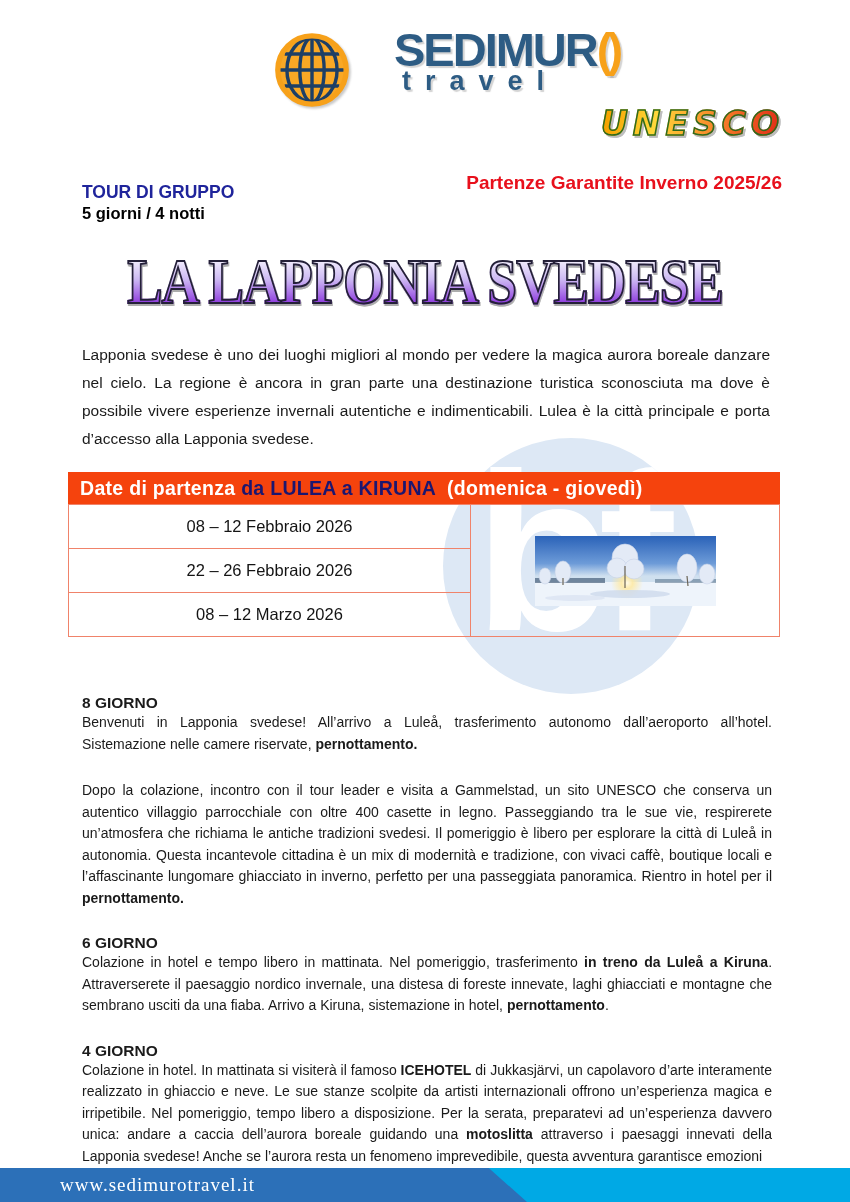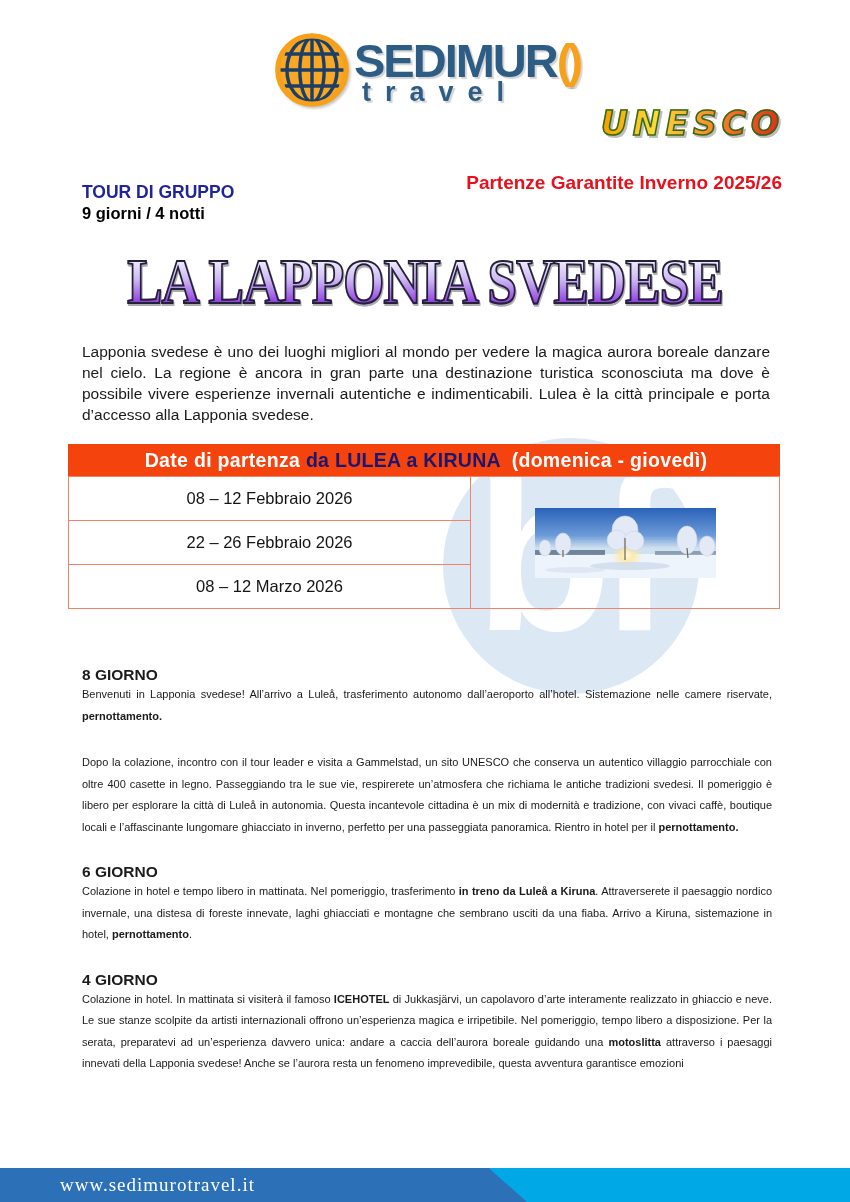--- a/index.html
+++ b/index.html
@@ -17,21 +17,21 @@
     overflow:hidden; display:flex; align-items:center; justify-content:center;
     z-index:0;
   }
   .wm-letters {
     font-size:225px; font-weight:bold; color:#fff; line-height:1;
     letter-spacing:-14px; transform:translate(-4px,-14px);
   }
 
   
   .hdr { position:absolute; inset:0; z-index:2; pointer-events:none; }
-  .logo { position:absolute; left:274px; top:26px; display:flex; align-items:flex-end; }
+  .logo { position:absolute; left:274px; top:26px; display:flex; align-items:flex-start;gap:40px; }
   .globe { margin-top:6px; filter:drop-shadow(2px 2px 1px rgba(120,120,120,.4)); }
   .logo-text { margin-left:4px; }
   .brand {
     font-size:47px; font-weight:bold; color:var(--logo-blue,#2d5c84);
     letter-spacing:-2px; line-height:1.0;
     text-shadow:2px 2px 1px rgba(130,130,130,.35);
   }
   .brand .suffix { color:var(--logo-orange,#f7a11a); letter-spacing:-5px; }
   .travel {
     font-size:27px; font-weight:bold; color:var(--logo-blue,#2d5c84);
@@ -60,45 +60,44 @@
     font-size:63px; line-height:1; letter-spacing:-1px;
     background:linear-gradient(180deg,#f7f5fe 10%,#cdb9f3 45%,#8b35dd 85%,#7a22cc 100%);
     -webkit-background-clip:text; background-clip:text; color:transparent;
     -webkit-text-stroke:2px #242038;
     transform:scaleX(.84); transform-origin:center;
     filter:drop-shadow(1px 2px 0 rgba(70,70,70,.45));
   }
 
   
   .content { position:absolute; left:68px; top:341px; width:712px; z-index:1; }
-  .intro { padding:0 10px 0 14px; font-size:15.5px; line-height:21px; text-align:justify; }
+  .intro { padding:0 10px 0 14px; font-size:15.5px; line-height:28px; text-align:justify; }
 
   .dep-banner {
-    margin-top:19px; height:32px; line-height:32px; padding-left:4px;
+    margin-top:19px; height:32px; line-height:32px; padding-left:12px;
     background:var(--banner-bg,#f5430d); color:#fff;
     font-weight:bold; font-size:19.5px; letter-spacing:.3px;
     white-space:pre-wrap;
-    text-align:center;
   }
   .dep-banner .navy { color:var(--banner-navy,#1b1670); }
 
   .dep-table { width:100%; border-collapse:collapse; table-layout:fixed; }
   .dep-table td {
     border:1px solid var(--table-border,#f0836a);
     height:26px; text-align:center; vertical-align:middle;
     font-size:16.5px; color:#141414; padding:12px; background:transparent;
   }
   .date-cell { width:402px; }
   .photo-cell { }
   .photo { width:181px; height:70px; margin:0 auto; display:block; }
 
   .itinerary { margin-top:57px; }
   .day-block { margin-bottom:25px; padding:0 8px 0 14px; }
   .day-title { font-size:15.5px; font-weight:bold; }
-  .day-text { text-align:justify; font-size:11px; line-height:21.5px; }
+  .day-text { text-align:justify; font-size:14px; line-height:21.5px; }
   .day-text .b { font-weight:bold; }
 
   
   .footer { position:absolute; left:0; bottom:0; width:850px; height:34px; background:var(--footer-dark,#2c70b8); z-index:3;margin-top:46px; }
   .footer-cyan { position:absolute; inset:0; background:var(--footer-cyan,#00a9e5); clip-path:polygon(57.5% 0,100% 0,100% 100%,62% 100%); }
   .site {
     position:absolute; left:60px; top:50%; transform:translateY(-50%);
     color:#fff; font-family:"Liberation Serif", serif; font-size:19px; letter-spacing:1px;
   }
 </style>
@@ -126,21 +125,21 @@
         <circle cx="50" cy="50" r="45" fill="none" stroke="#f7a11a" stroke-width="7"></circle>
       </svg>
       <div class="logo-text">
         <div class="brand"><span>SEDIMUR</span><span class="suffix">()</span></div>
         <div class="travel">travel</div>
       </div>
     </div>
     <div class="svezia">UNESCO</div>
     <div class="season">Partenze Garantite Inverno 2025/26</div>
     <div class="tour-type">TOUR DI GRUPPO</div>
-    <div class="duration">9 giorni / 4 notti</div>
+    <div class="duration">5 giorni / 4 notti</div>
   </div>
 
   <h1 class="title">LA LAPPONIA SVEDESE</h1>
 
   <div class="content">
     <p class="intro">Lapponia svedese è uno dei luoghi migliori al mondo per vedere la magica aurora boreale danzare nel cielo. La regione è ancora in gran parte una destinazione turistica sconosciuta ma dove è possibile vivere esperienze invernali autentiche e indimenticabili. Lulea è la città principale e porta d’accesso alla Lapponia svedese.</p>
 
     <div class="dep-banner"><span>Date di partenza </span><span class="navy">da LULEA a KIRUNA</span><span>  (domenica - giovedì)</span></div>
 
     <table class="dep-table">

